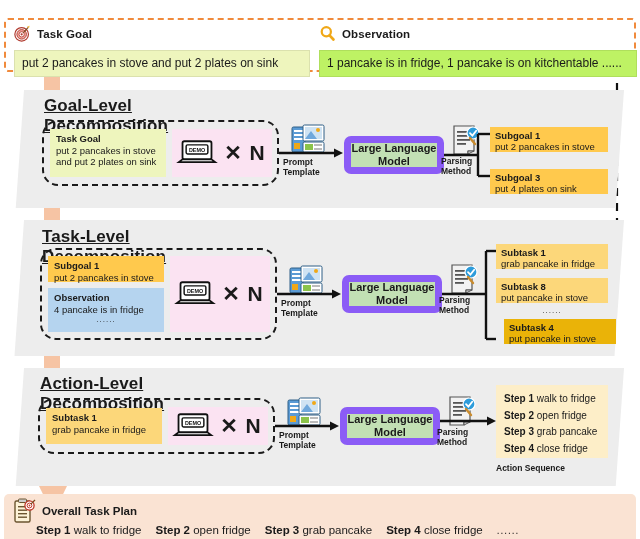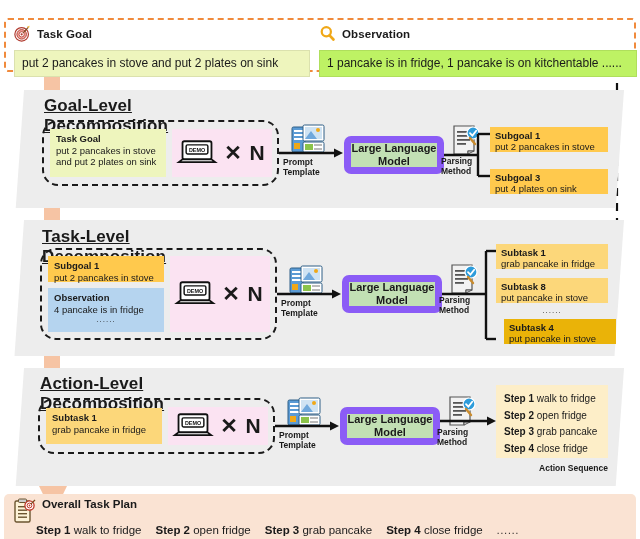--- a/index.html
+++ b/index.html
@@ -89,28 +89,28 @@
   .obox{
     position:absolute;box-sizing:border-box;padding:3px 5px 4px 5px;
     font-size:9.5px;line-height:1.2;background:#ffc94d;
   }
   .obox .lbl{font-weight:bold;display:block;}
   .seqbox{
     position:absolute;box-sizing:border-box;background:#fdeec8;
     padding:6px 8px;font-size:10px;line-height:1.65;
   }
   .seqbox b{font-weight:bold;}
-  .seqcap{position:absolute;font-size:8.5px;font-weight:bold;text-align:right;}
+  .seqcap{position:absolute;font-size:8.5px;font-weight:bold;text-align:left;}
 
   
   #bottom-band{
     position:absolute;left:4px;top:478px;width:632px;height:58px;
     background:#fae3d3;border-radius:5px;box-sizing:border-box;
   }
-  #bottom-head{position:absolute;left:10px;top:4px;display:flex;align-items:flex-start;gap:6px;}
+  #bottom-head{position:absolute;left:10px;top:4px;display:flex;align-items:center;gap:6px;}
   #bottom-title{font-size:11.5px;font-weight:bold;}
   #bottom-steps{
     position:absolute;left:32px;top:30px;right:8px;
     font-size:11.5px;display:flex;align-items:baseline;gap:14px;white-space:nowrap;
   }
   #bottom-steps .stp b{font-weight:bold;}
   #bottom-steps .tail{font-size:10px;letter-spacing:1px;}
   svg{display:block;overflow:visible;}
 </style>
 </head>

